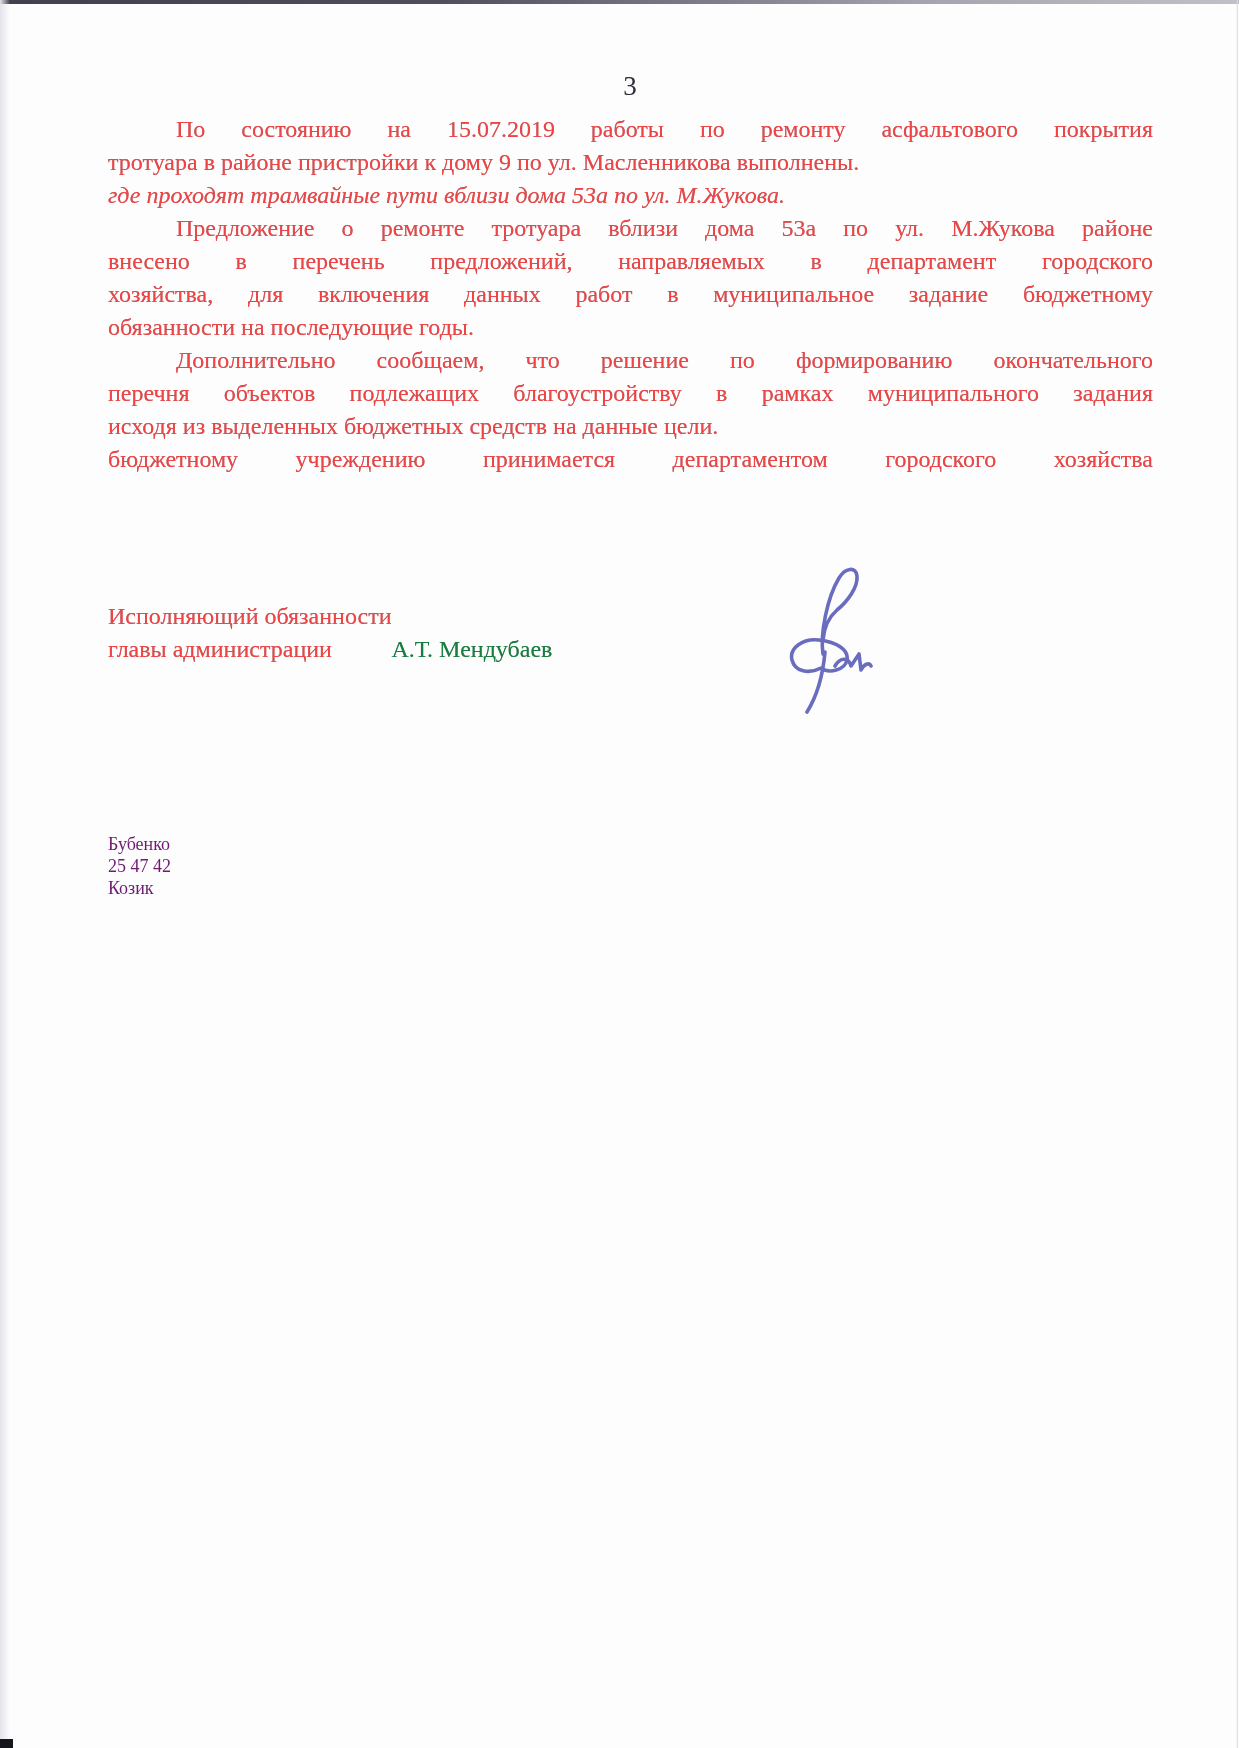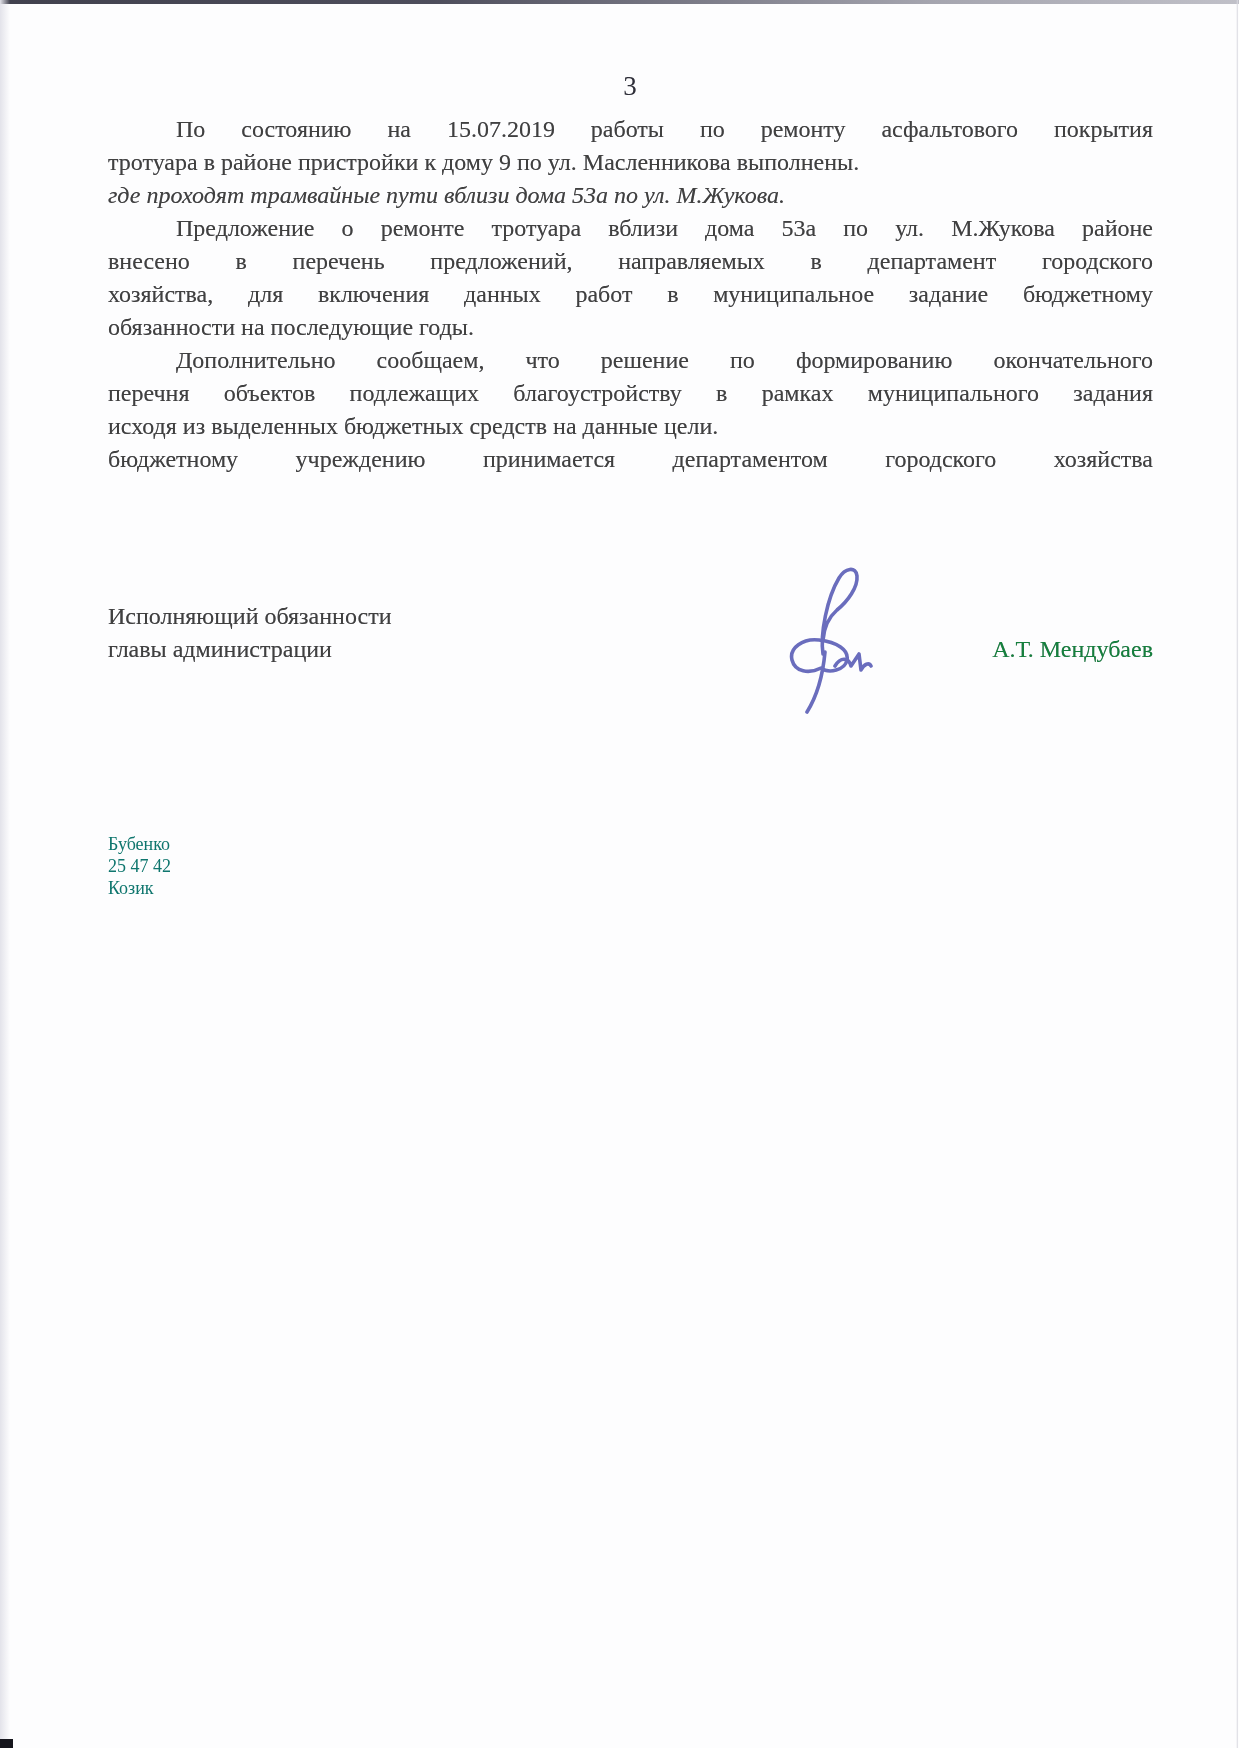--- a/index.html
+++ b/index.html
@@ -42,55 +42,53 @@
     line-height: 33px;
     letter-spacing: 1px;
     color: #2e2e38;
   }
   .body-text { margin-top: 10px; }
   .line {
     font-size: 24px;
     line-height: 33px;
     text-align: left;
     white-space: normal;
-    color: #404040;
+    color: #ef4444;
     text-shadow: 0 0 0.5px rgba(40,40,55,0.45);
   }
   .line.just {
     text-align: justify;
     text-align-last: justify;
   }
   .line.first { text-indent: 68px; }
   .para.italic .line { font-style: italic; }
   .sig-row {
     margin-top: 124px;
     display: flex;
-    justify-content: space-between;
     align-items: flex-end;
-    gap: 24px;
   }
   .sig-title .line { text-align: left; }
   .sig-name {
     font-size: 24px;
     line-height: 33px;
     color: #15803d;
     text-shadow: 0 0 0.5px rgba(40,40,55,0.45);
   }
   .signature-svg {
     position: absolute;
     left: 765px;
     top: 556px;
     width: 120px;
     height: 158px;
   }
   .contact-block { margin-top: 167px; }
   .contact-block .cline {
     font-size: 18px;
     line-height: 22px;
-    color: #0f766e;
+    color: #701a75;
   }
 </style>
 </head>
 <body>
 
 <div class="scan-page">
 
   <div class="edge-top"></div>
   <div class="edge-left"></div>
   <div class="edge-right"></div>

